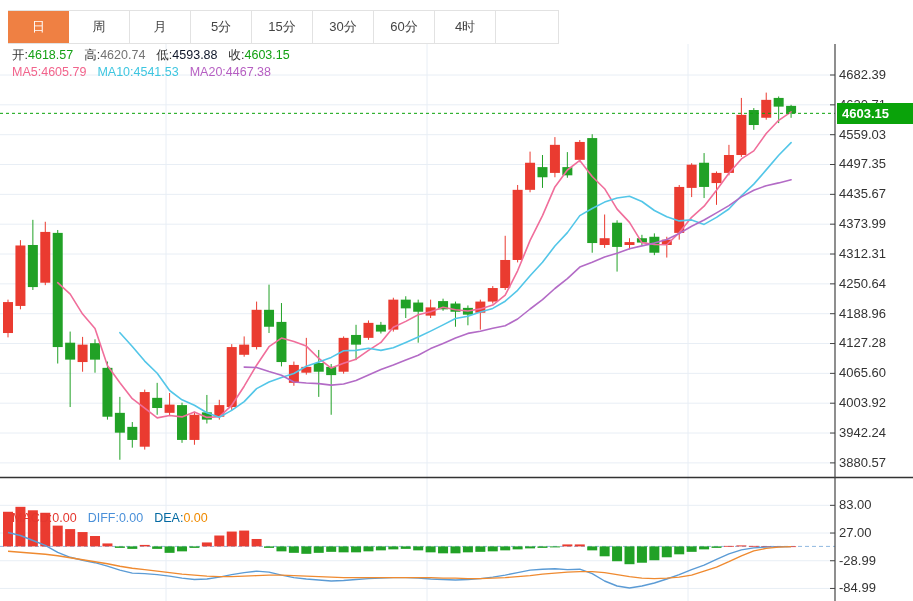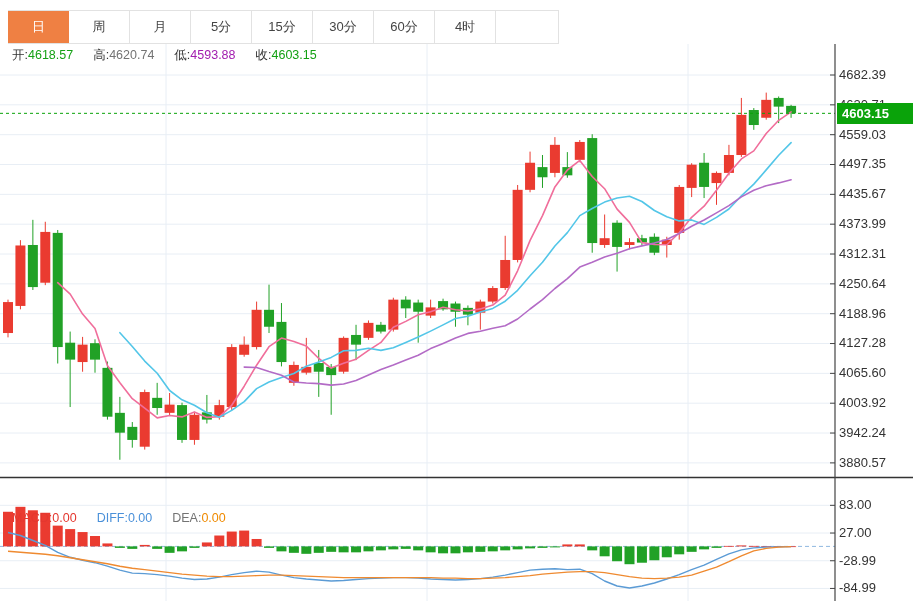--- a/index.html
+++ b/index.html
@@ -8,21 +8,21 @@
   svg{position:absolute;left:0;top:0;}
   
   .tabs{position:absolute;left:8px;top:10px;display:flex;height:34px;
         border-top:1px solid #e2e2e2;border-bottom:1px solid #e2e2e2;box-sizing:border-box;}
   .tab{width:61px;height:100%;display:flex;align-items:center;justify-content:center;
        font-size:13px;color:#444;border-right:1px solid #e2e2e2;box-sizing:border-box;
        cursor:pointer;background:#fff;}
   .tab.active{color:#fff;border-right:none;}
   .tab.filler{width:63px;cursor:default;}
   
-  .quote-row{position:absolute;left:12px;display:flex;gap:20px;font-size:12.5px;
+  .quote-row{position:absolute;left:12px;display:flex;gap:11px;font-size:12.5px;
              line-height:16px;white-space:nowrap;}
   .quote-row .lbl{color:#333;}
   .badge{position:absolute;left:837px;top:103px;width:76px;height:21px;color:#fff;
          font-size:13px;font-weight:bold;display:flex;align-items:center;padding-left:5px;
          box-sizing:border-box;}
 </style>
 </head>
 <body>
 
 <div class="stage">
@@ -293,22 +293,27 @@
       <div class="tab">5分</div>
       <div class="tab">15分</div>
       <div class="tab">30分</div>
       <div class="tab">60分</div>
       <div class="tab">4时</div>
       <div class="tab filler"></div>
     </div>
   <div class="quote-row" id="ohlc-row" style="top:47px">
       <span><span class="lbl">开:</span><span style="color: rgb(20, 161, 20);">4618.57</span></span>
       <span><span class="lbl">高:</span><span style="color: #737373;">4620.74</span></span>
-      <span><span class="lbl">低:</span><span style="color: #a21caf;">4593.88</span></span>
+      <span><span class="lbl">低:</span><span style="color: #0f172a;">4593.88</span></span>
       <span><span class="lbl">收:</span><span style="color: rgb(20, 161, 20);">4603.15</span></span>
+    </div>
+  <div class="quote-row" id="ma-row" style="top:64px">
+      <span><span class="lbl" style="color: rgb(242, 100, 140);">MA5:</span><span style="color: rgb(242, 100, 140);">4605.79</span></span>
+      <span><span class="lbl" style="color: rgb(62, 198, 224);">MA10:</span><span style="color: rgb(62, 198, 224);">4541.53</span></span>
+      <span><span class="lbl" style="color: rgb(182, 95, 194);">MA20:</span><span style="color: rgb(182, 95, 194);">4467.38</span></span>
     </div>
   <div class="quote-row" id="macd-row" style="top:510px">
       <span><span class="lbl" style="color: rgb(228, 55, 47);">MACD:</span><span style="color: rgb(228, 55, 47);">0.00</span></span>
       <span><span class="lbl" style="color: rgb(74, 144, 217);">DIFF:</span><span style="color: rgb(74, 144, 217);">0.00</span></span>
-      <span><span class="lbl" style="color: #737373;">DEA:</span><span style="color: rgb(239, 138, 0);">0.00</span></span>
+      <span><span class="lbl" style="color: #0369a1;">DEA:</span><span style="color: rgb(239, 138, 0);">0.00</span></span>
     </div>
   <div class="badge" id="badge" style="background: rgb(10, 163, 10);">4603.15</div>
 </div>
 
 </body></html>

